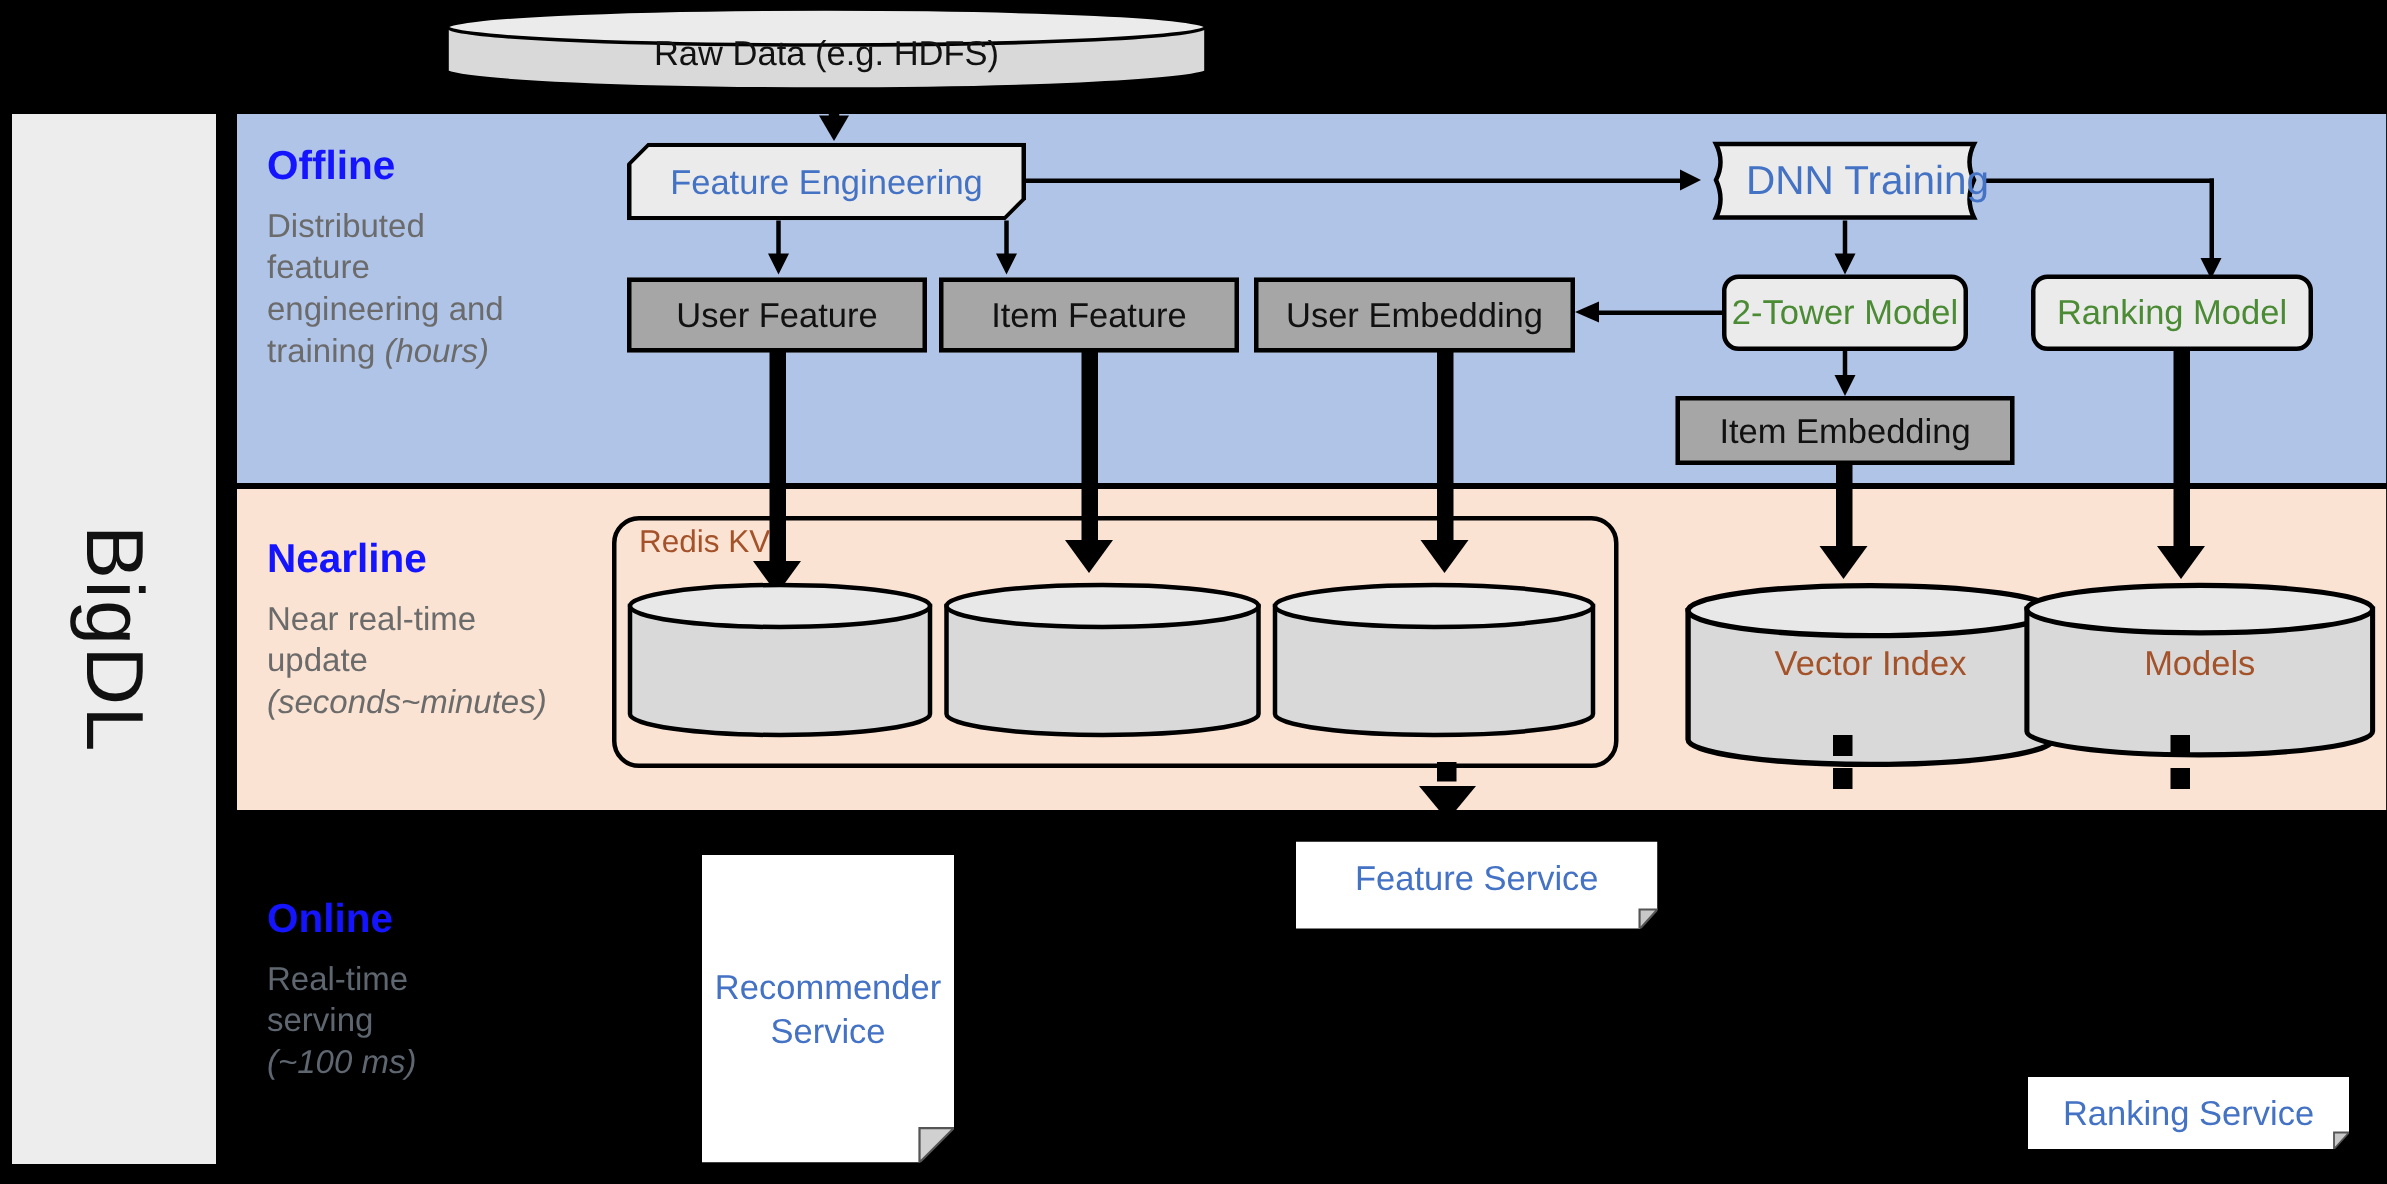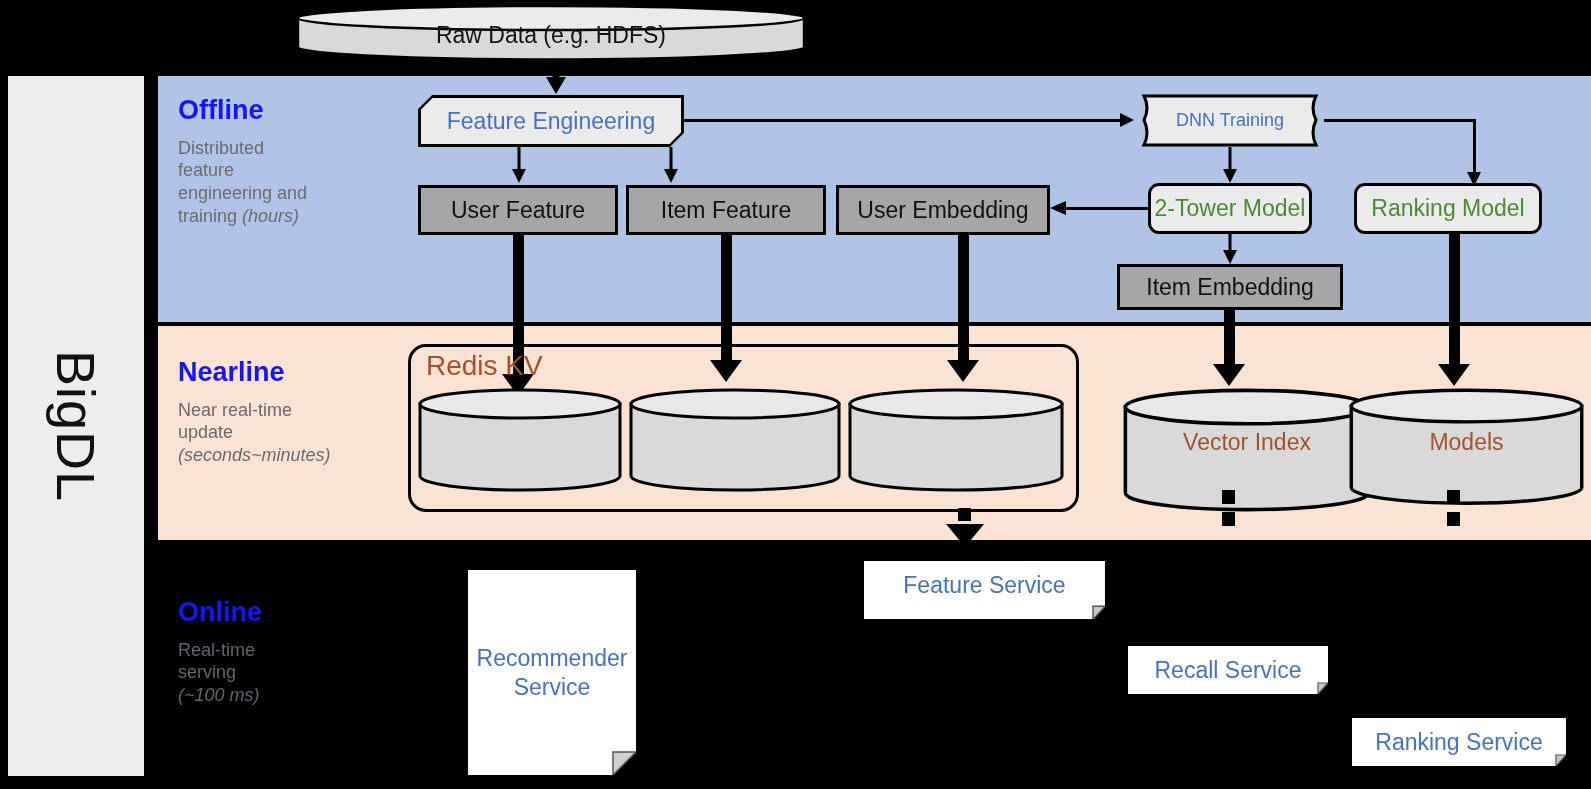--- a/index.html
+++ b/index.html
@@ -16,21 +16,21 @@
   #sidebar{position:absolute;left:8px;top:76px;width:136px;height:700px;background:#ededed;}
   #sidebar-label{
     position:absolute;left:50%;top:50%;
     transform:translate(-50%,-50%) rotate(90deg);
     font-size:54px;color:#111;white-space:nowrap;letter-spacing:1px;
   }
 
   
   .band-head{position:absolute;left:178px;}
   .band-title{font-size:27px;color:#1414ff;font-weight:600;line-height:1.1;}
-  .band-sub{font-size:18px;color:#6b6b6b;line-height:1.26;margin-top:11px;max-width:225px;}
+  .band-sub{font-size:22px;color:#6b6b6b;line-height:1.26;margin-top:11px;max-width:225px;}
   .band-sub i{font-style:italic;}
   #head-offline{top:96px;}
   #head-nearline{top:358px;}
   #head-online{top:598px;}
   #head-online .band-title{color:#1414ff;}
   #head-online .band-sub{color:#5e6670;}
 
   
   .shape{position:absolute;box-sizing:border-box;display:flex;align-items:center;justify-content:center;text-align:center;}
 
@@ -42,41 +42,41 @@
 
   
   .chamfer{
     background:#ebebeb;font-size:23px;
     -webkit-clip-path:polygon(14px 0,100% 0,100% calc(100% - 14px),calc(100% - 14px) 100%,0 100%,0 14px);
     clip-path:polygon(14px 0,100% 0,100% calc(100% - 14px),calc(100% - 14px) 100%,0 100%,0 14px);
   }
   .chamfer .cham-border{position:absolute;inset:0;}
 
   
-  .cardshape{background:transparent;font-size:18px;}
+  .cardshape{background:transparent;font-size:27px;justify-content:flex-end;}
   .cardshape svg{position:absolute;inset:0;}
   .cardshape span{position:relative;z-index:2;}
 
   
   .cyl{position:absolute;}
   .cyl svg{position:absolute;inset:0;}
   .cyl span{position:absolute;left:0;right:0;top:50%;transform:translateY(-40%);
             text-align:center;font-size:23px;z-index:3;}
   .cyl .brown{color:#a4522a;}
 
   
   .doc{position:absolute;}
   .doc svg{position:absolute;inset:0;}
   .doc span{position:absolute;inset:0;display:flex;align-items:center;justify-content:center;
             text-align:center;color:#4472c4;font-size:23px;z-index:3;padding:0 8px;box-sizing:border-box;line-height:1.22;}
 
   
   #redis-box{position:absolute;left:408px;top:344px;width:665px;height:162px;
              border:3px solid #000;border-radius:18px;background:transparent;}
-  #redis-label{position:absolute;left:426px;top:350px;font-size:28px;color:#a4522a;z-index:5;}
+  #redis-label{position:absolute;left:426px;top:350px;font-size:21px;color:#a4522a;z-index:5;}
 
   
   .ln{position:absolute;background:#000;}
   .thin-v{width:3px;}
   .thin-h{height:3px;}
   .thick-v{width:11px;}
   svg.arrow{position:absolute;overflow:visible;}
 </style>
 </head>
 <body>
@@ -292,27 +292,20 @@
   </div>
 
   <div class="doc" style="left:864px;top:561px;width:202px;height:49px;padding-left:39px;">
     <svg viewBox="0 0 202 49" preserveAspectRatio="none">
       <path d="M0,0 L202,0 L202,38 L192,49 L0,49 Z" fill="#ffffff"></path>
       <path d="M202,38 L192,49 L192,38 Z" fill="#c8c8c8" stroke="#555" stroke-width="1.2"></path>
     </svg>
     <span>Feature Service</span>
   </div>
 
-  <div class="doc" style="left:1128px;top:646px;width:200px;height:48px;">
-    <svg viewBox="0 0 200 48" preserveAspectRatio="none">
-      <path d="M0,0 L200,0 L200,37 L190,48 L0,48 Z" fill="#ffffff"></path>
-      <path d="M200,37 L190,48 L190,37 Z" fill="#c8c8c8" stroke="#555" stroke-width="1.2"></path>
-    </svg>
-    <span>Recall Service</span>
-  </div>
 
   <div class="doc" style="left:1352px;top:718px;width:214px;height:48px;">
     <svg viewBox="0 0 214 48" preserveAspectRatio="none">
       <path d="M0,0 L214,0 L214,37 L204,48 L0,48 Z" fill="#ffffff"></path>
       <path d="M214,37 L204,48 L204,37 Z" fill="#c8c8c8" stroke="#555" stroke-width="1.2"></path>
     </svg>
     <span>Ranking Service</span>
   </div>
 
 </div>

